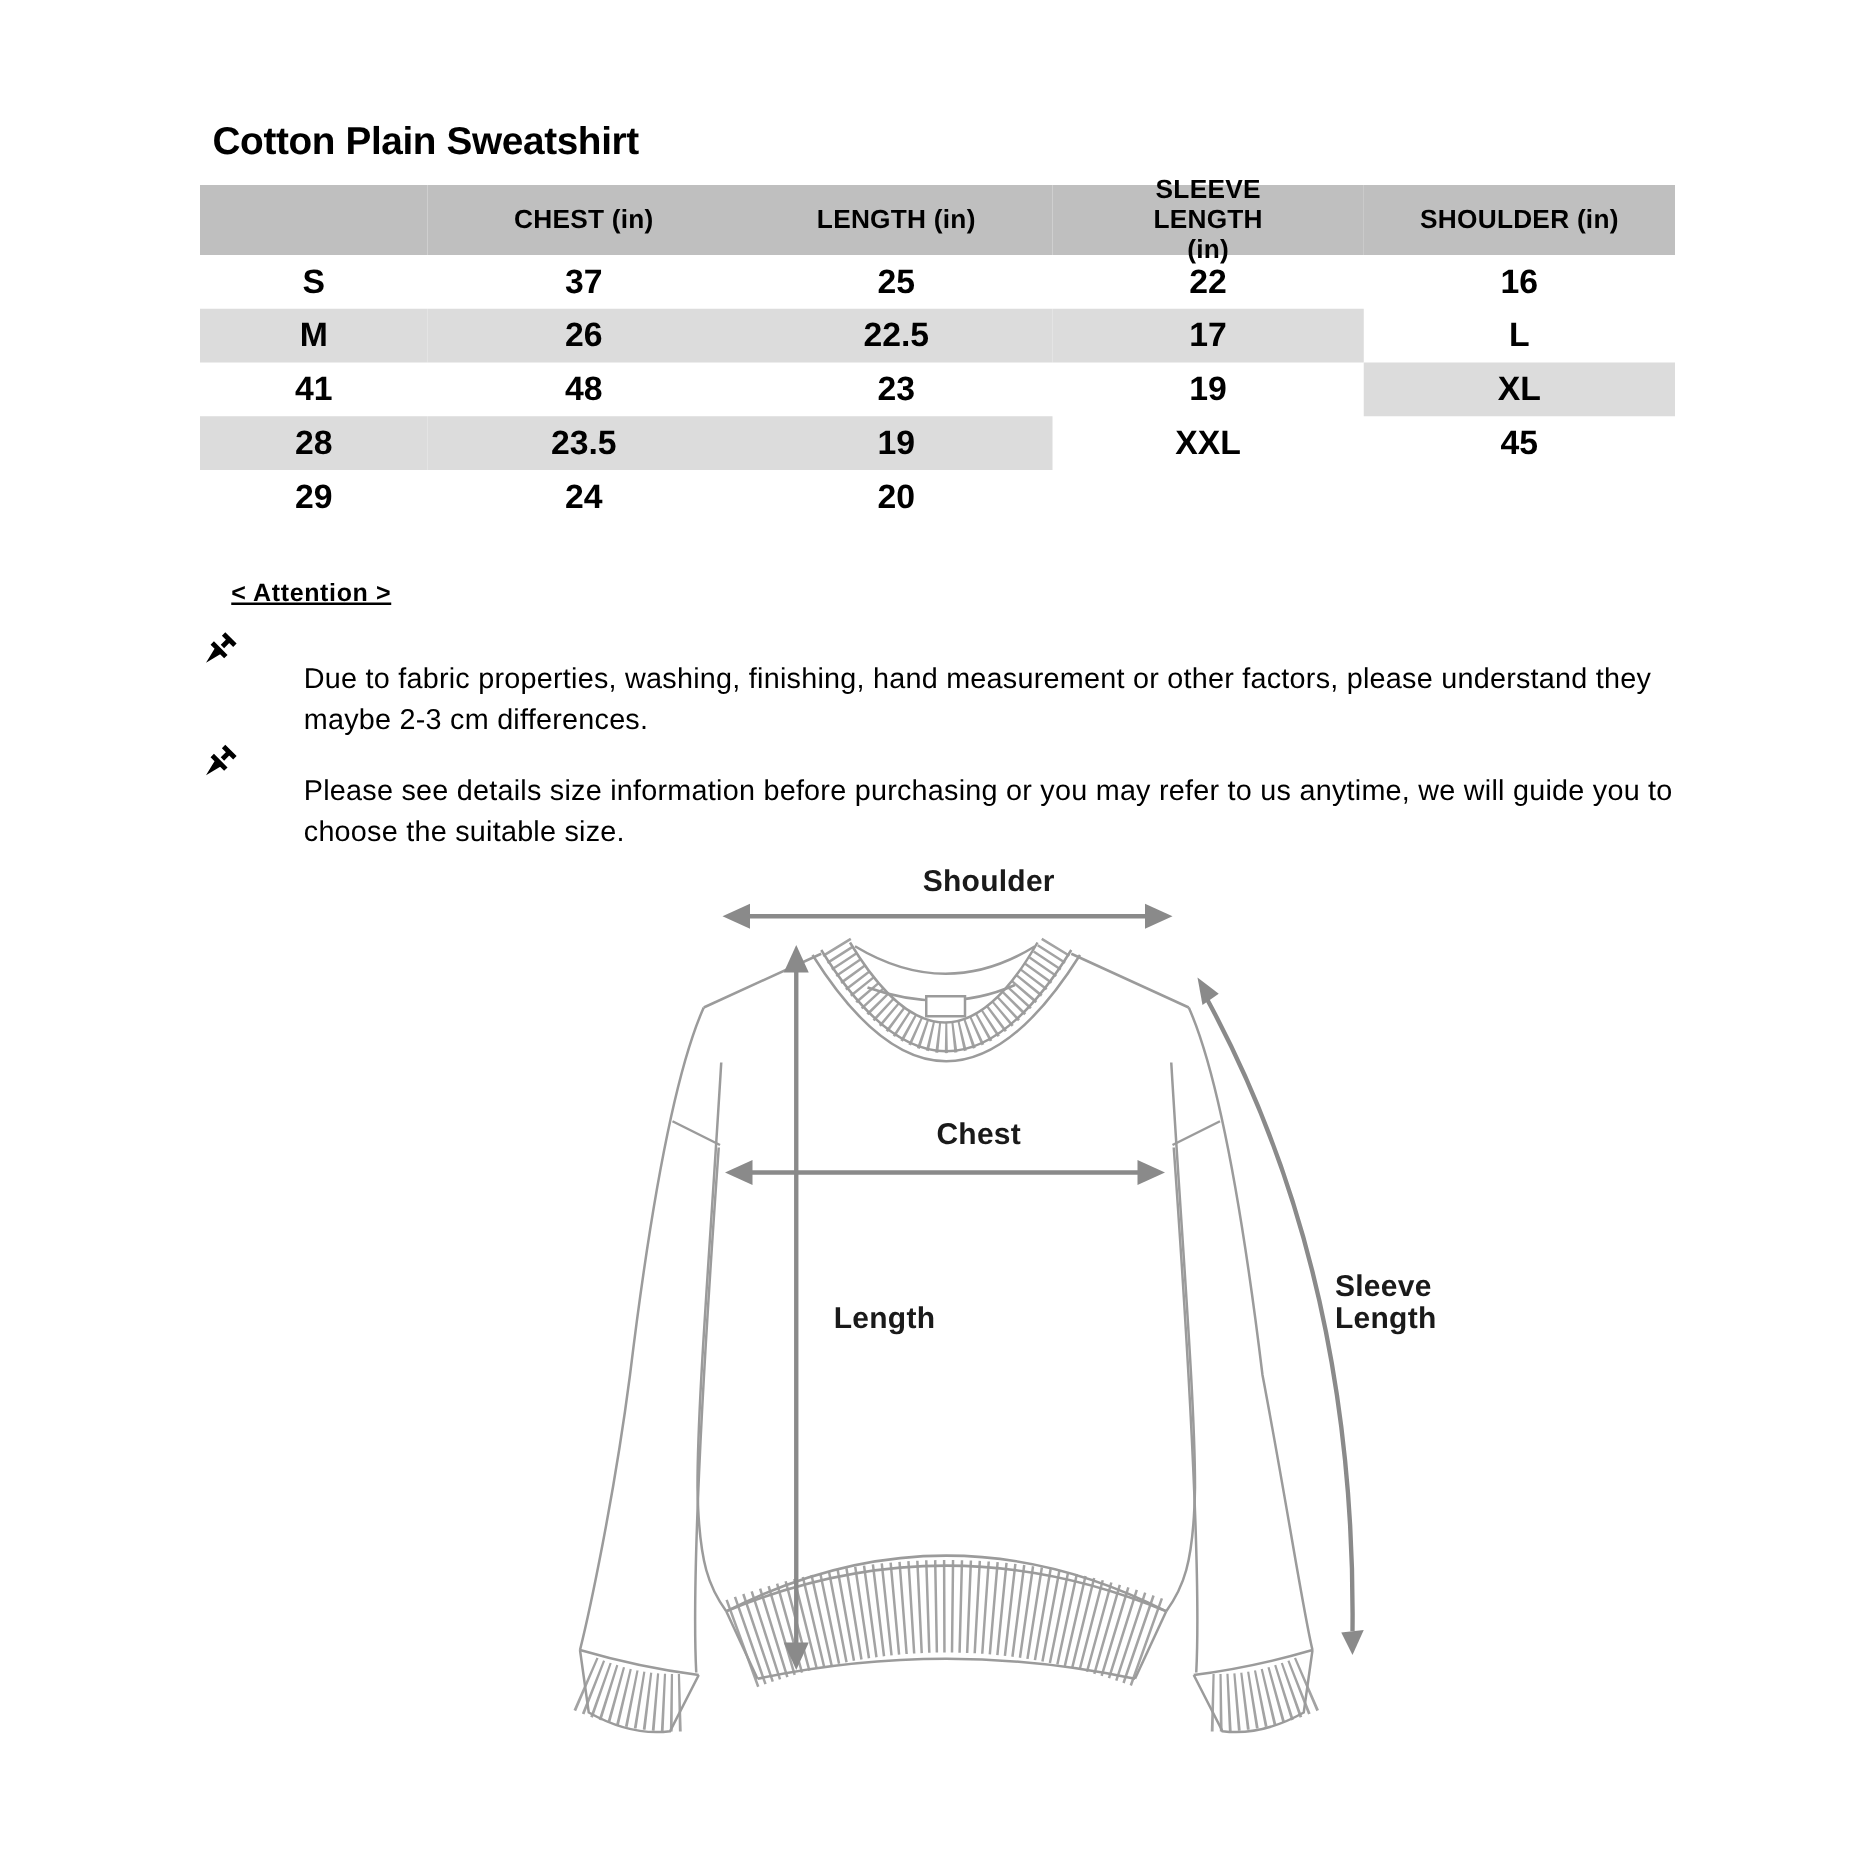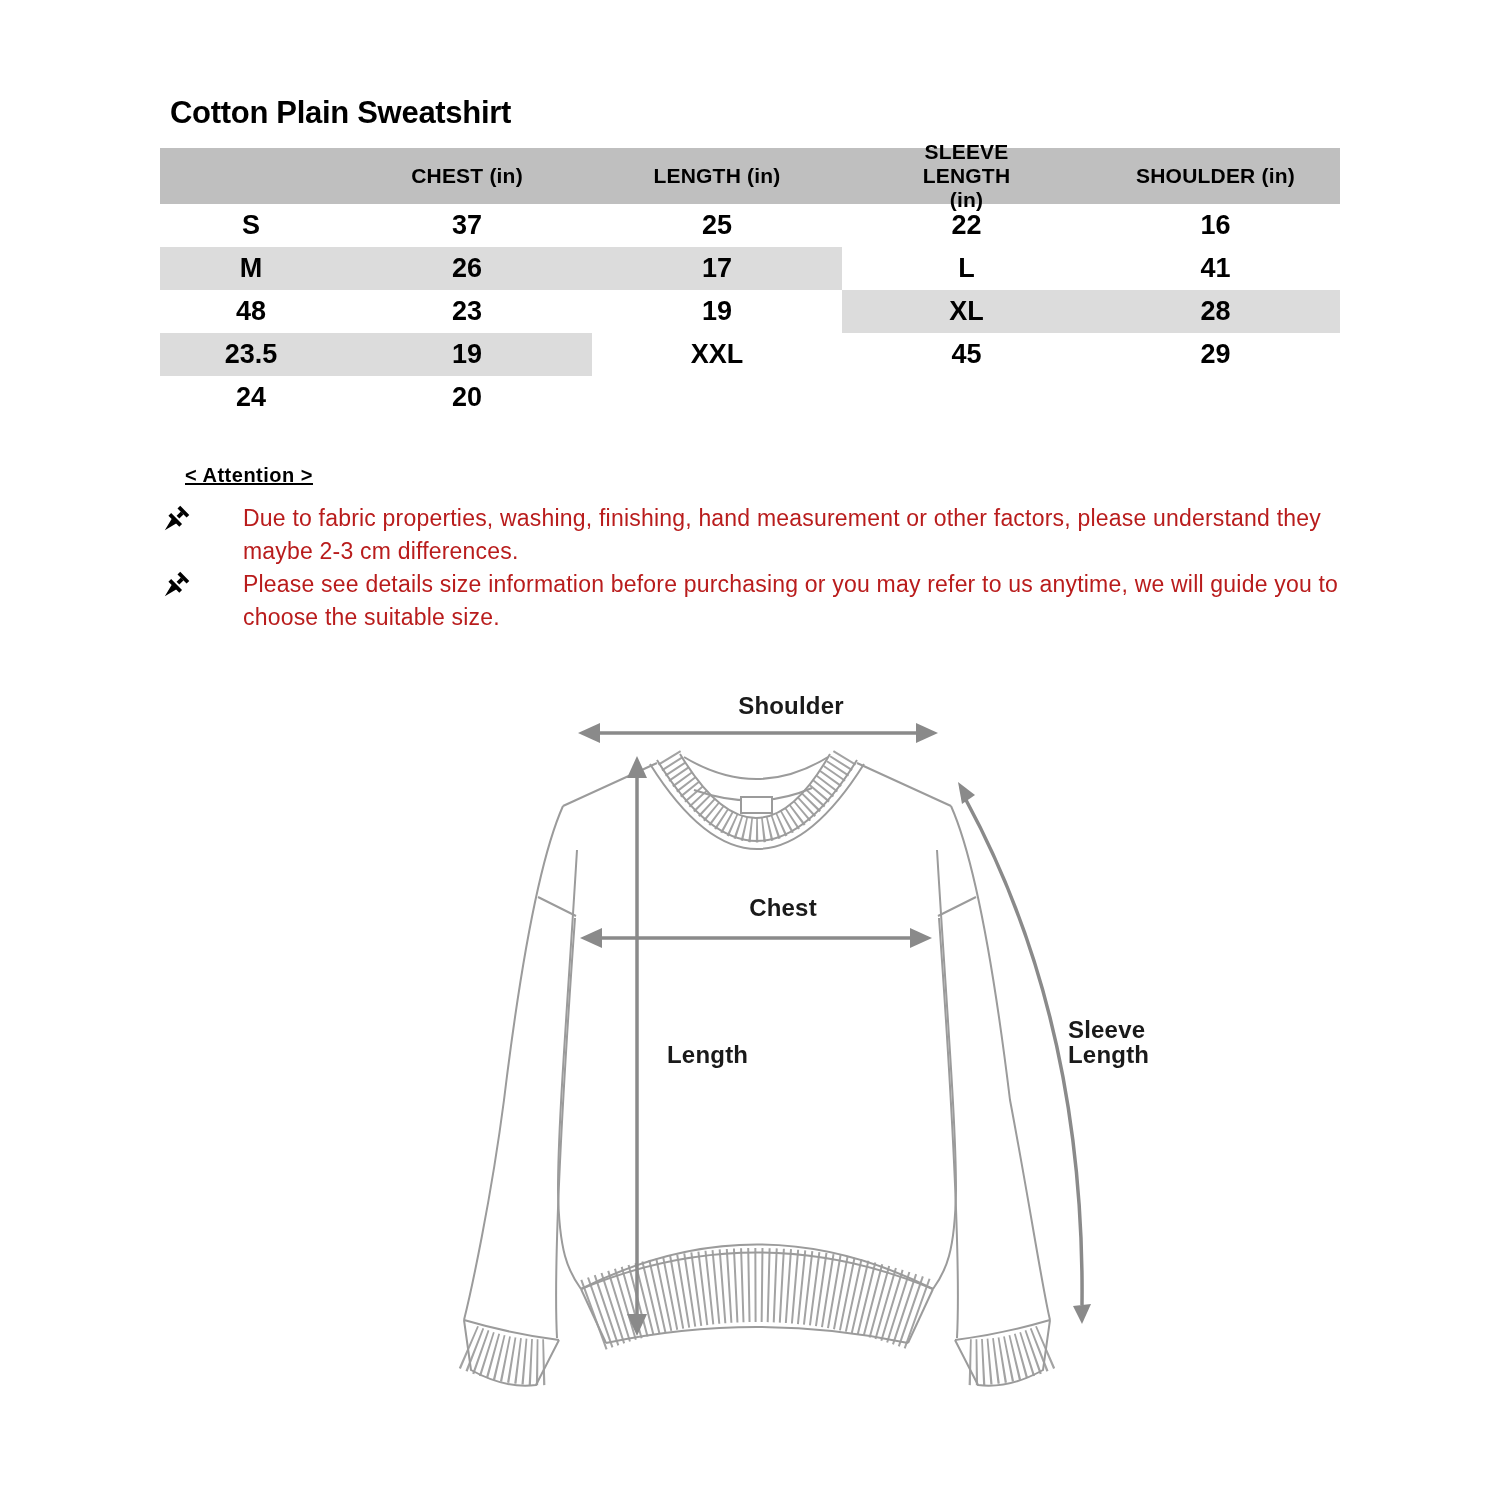--- a/index.html
+++ b/index.html
@@ -32,22 +32,23 @@
 
   
   #attention-heading{
     left:185px;top:464px;font-size:20px;font-weight:700;text-decoration:underline;
     letter-spacing:0.5px;
   }
   #attention-notes{left:163px;top:502px;width:1210px;}
   .note-row{display:flex;align-items:flex-start;}
   .note-row .pin{flex:0 0 80px;padding-top:2px;}
   .note-text{
-    width:1115px;font-size:23px;line-height:33px;color:#b91c1c;
+    width:1115px;font-size:23px;line-height:33px;color:#000000;
     letter-spacing:0.2px;
+    margin-top:24px;
   }
 
   
   #diagram{left:420px;top:660px;width:790px;height:790px;text-decoration:underline;}
   #diagram svg{position:absolute;left:0;top:0;}
   .diag-label{
     position:absolute;font-size:24px;font-weight:600;color:#1a1a1a;letter-spacing:0.2px;
   }
   #label-shoulder{left:276px;top:32px;width:190px;text-align:center;}
   #label-chest{left:268px;top:234px;width:190px;text-align:center;}
@@ -78,20 +79,21 @@
     </div>
 
   <div class="cell bcell size-col">S</div>
   <div class="cell bcell">37</div>
   <div class="cell bcell">25</div>
   <div class="cell bcell">22</div>
   <div class="cell bcell">16</div>
 
   <div class="cell bcell size-col row-alt">M</div>
   <div class="cell bcell row-alt">26</div>
+  <div class="cell bcell row-alt">22.5</div>
   <div class="cell bcell row-alt">17</div>
 
   <div class="cell bcell size-col">L</div>
   <div class="cell bcell">41</div>
   <div class="cell bcell">48</div>
   <div class="cell bcell">23</div>
   <div class="cell bcell">19</div>
 
   <div class="cell bcell size-col row-alt">XL</div>
   <div class="cell bcell row-alt">28</div>

